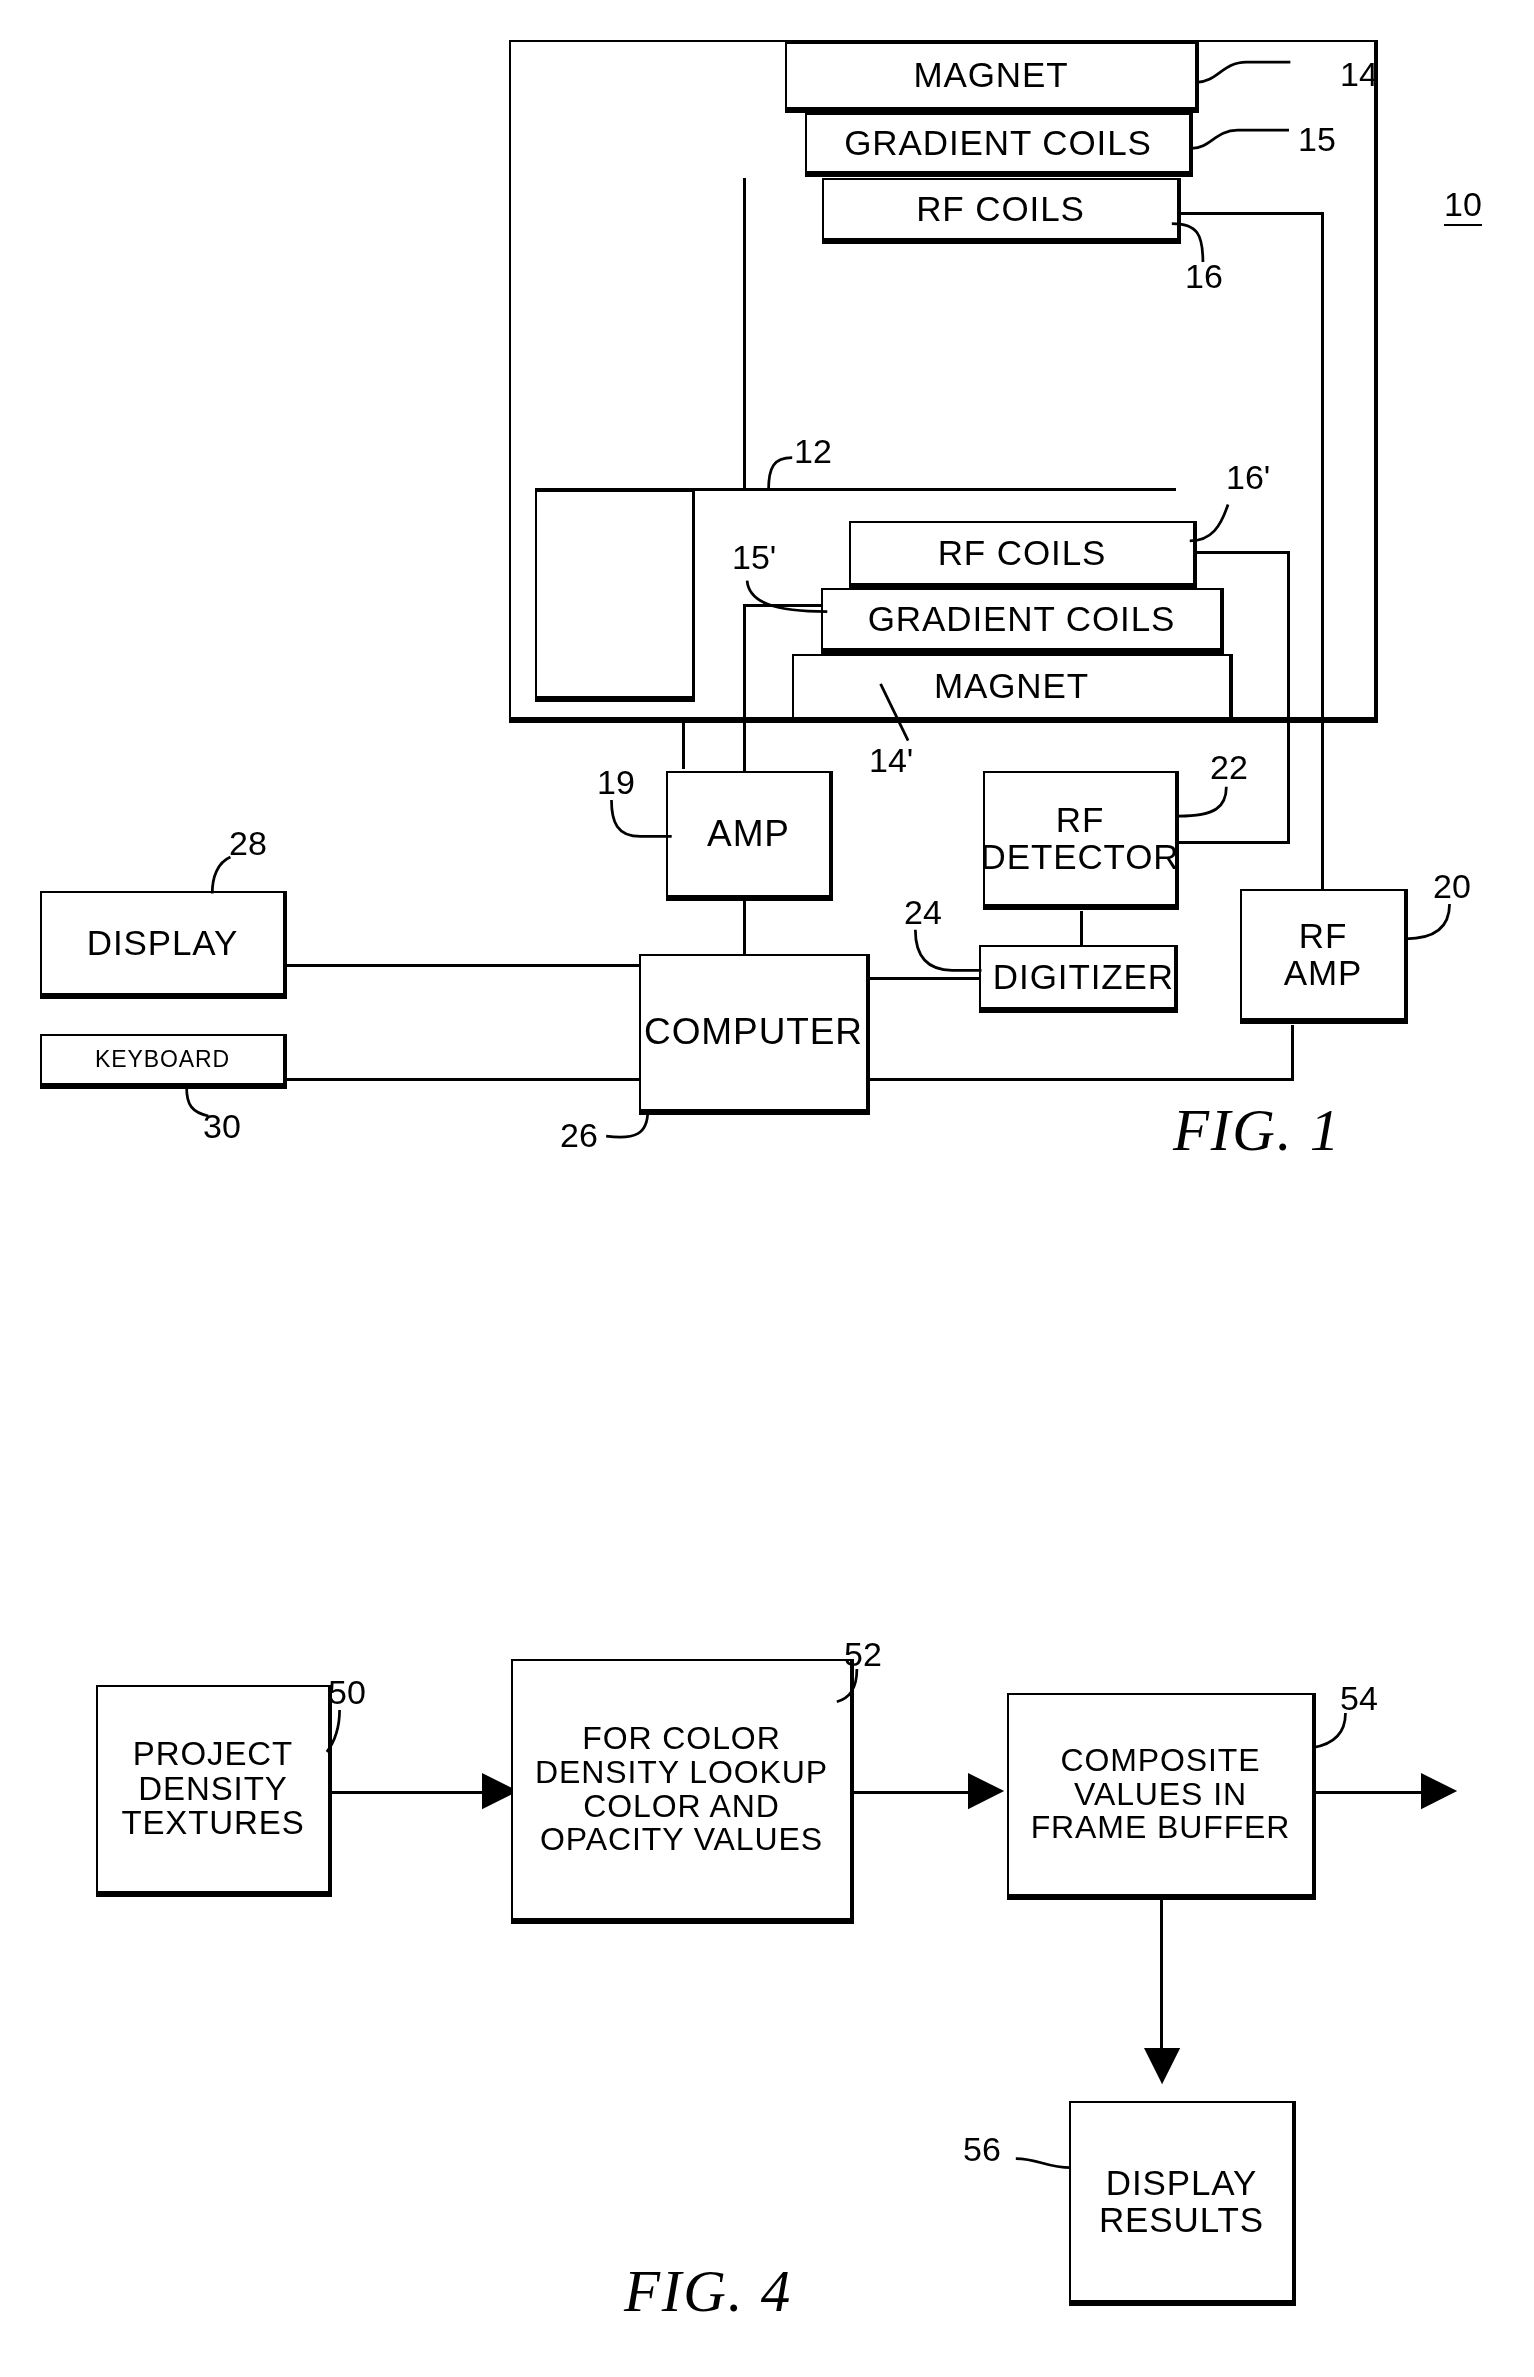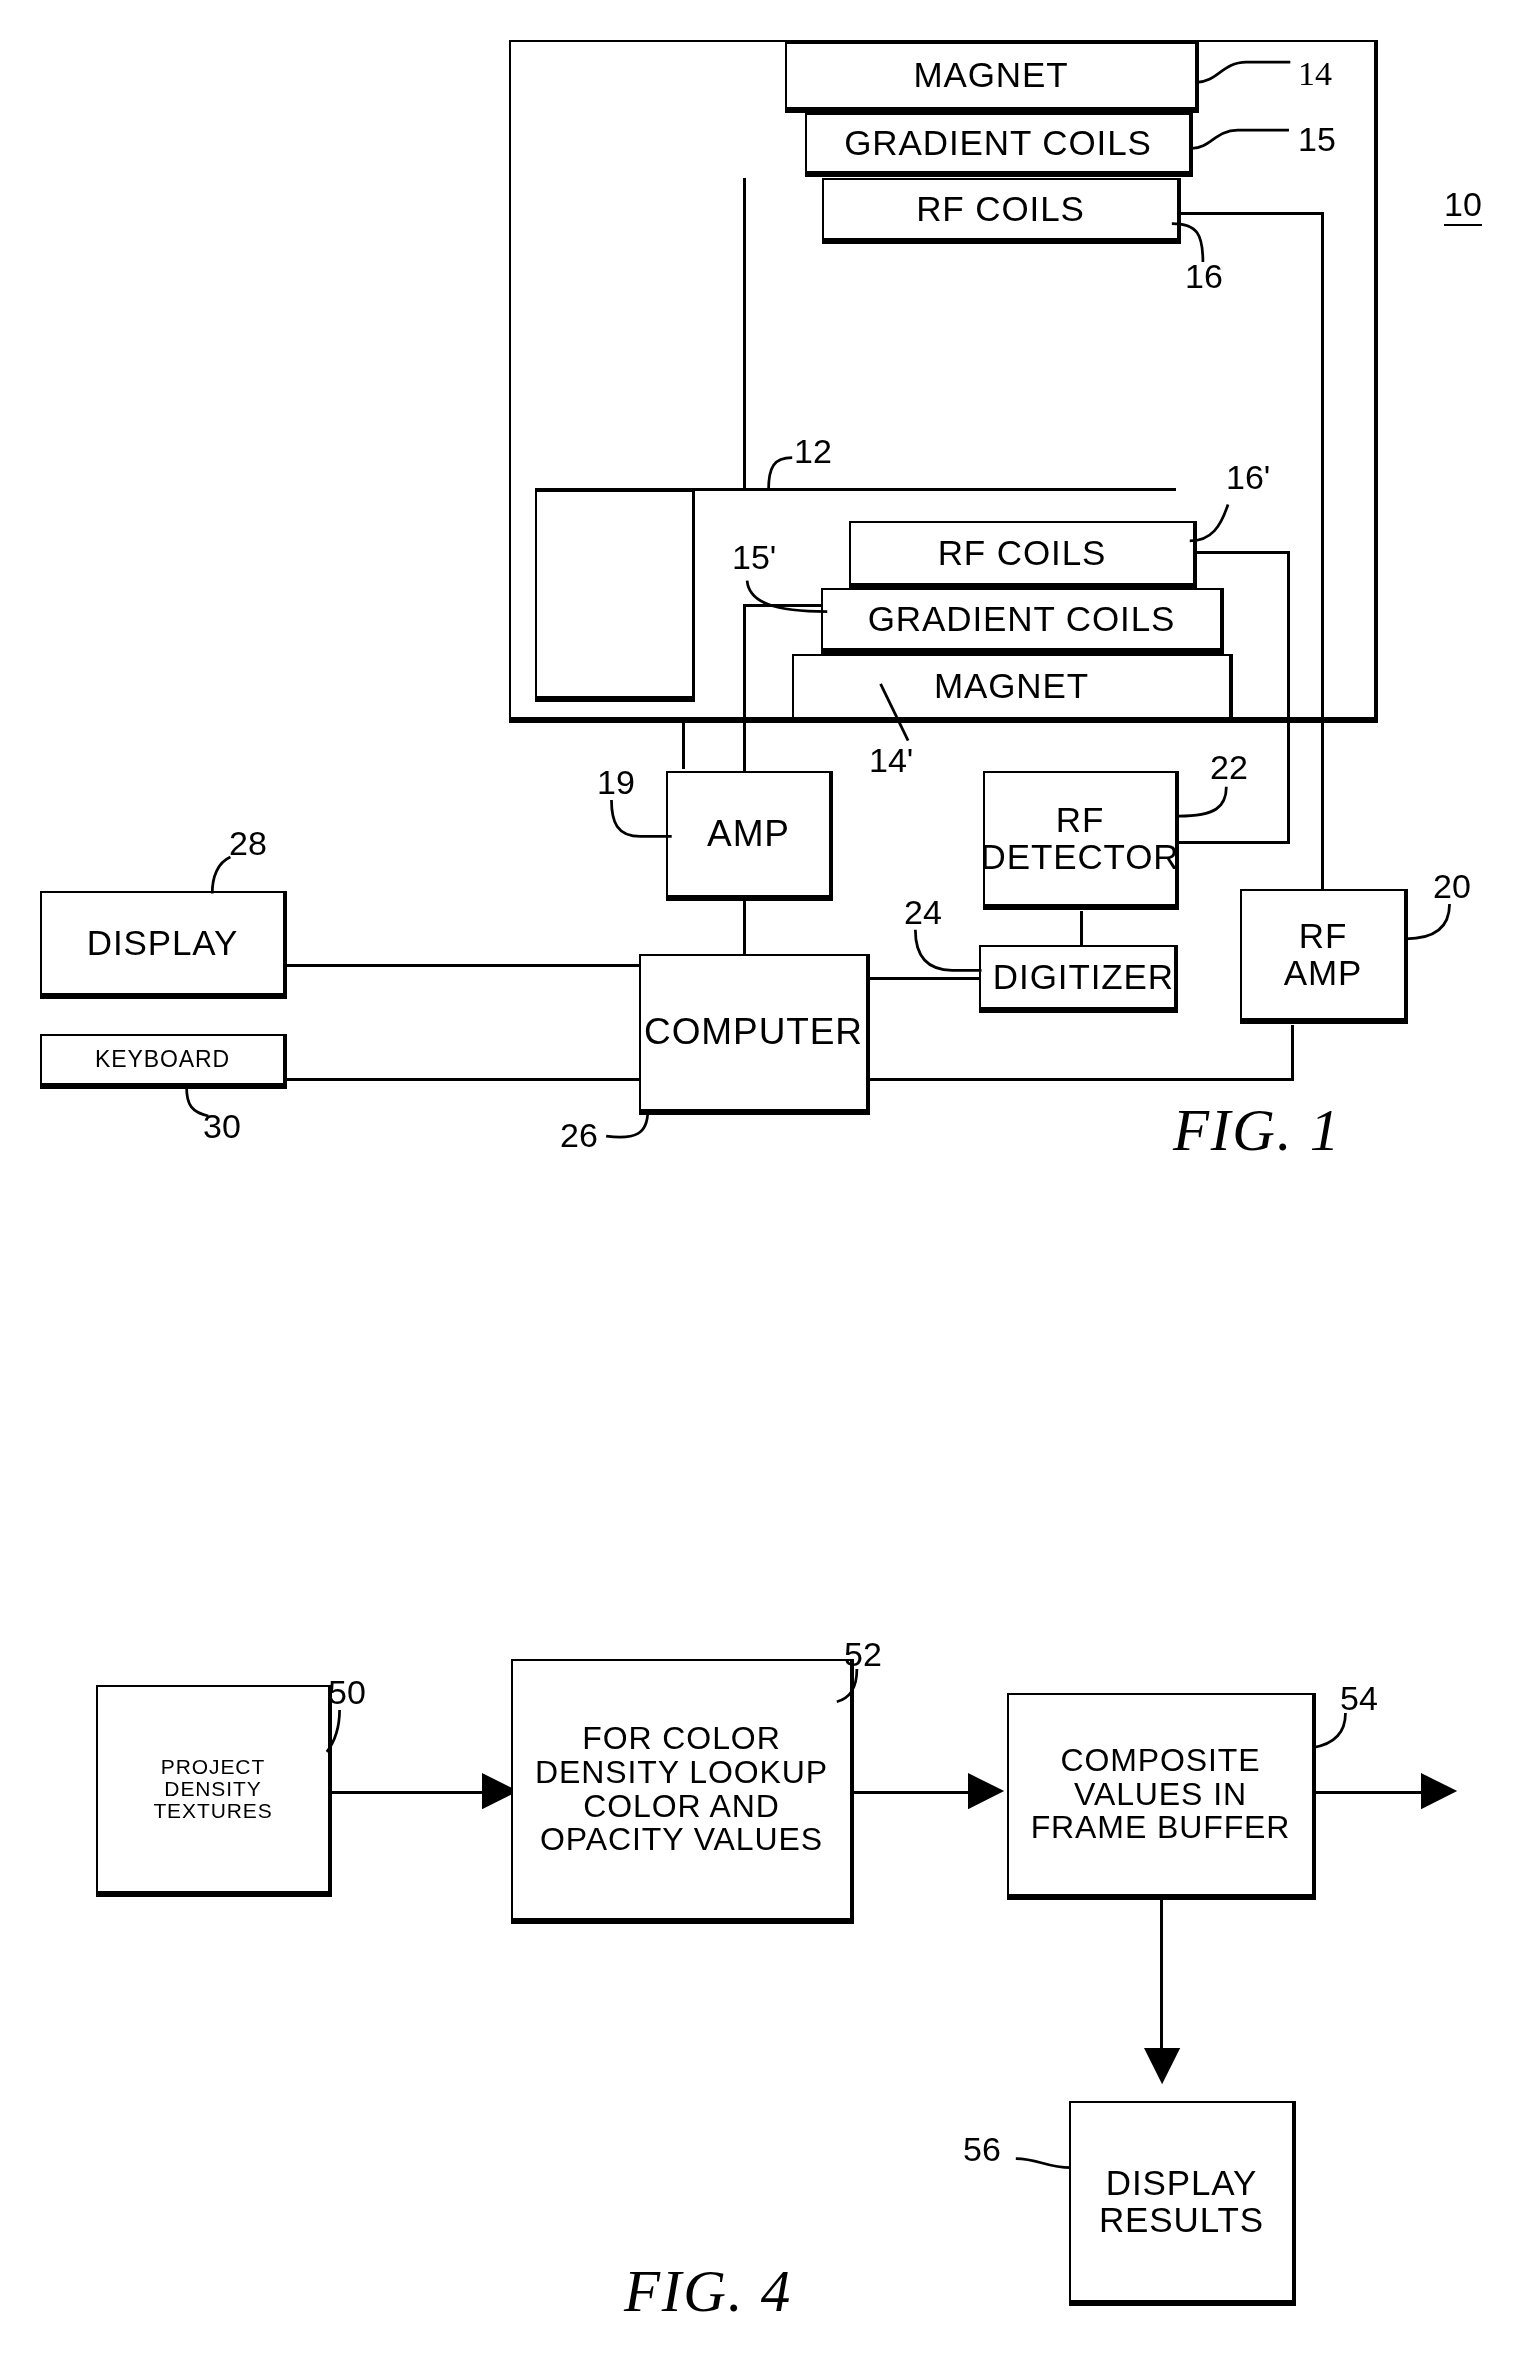--- a/index.html
+++ b/index.html
@@ -165,21 +165,21 @@
       <span class="lbl">KEYBOARD</span>
     </div>
     <div class="ln lnh" style="left:287px;top:1078px;width:355px;"></div>
 
     <div class="box" style="left:639px;top:954px;width:231px;height:161px;font-size:37px;">
       <span class="lbl">COMPUTER</span>
     </div>
 
     <div class="ref u" style="left:1444px;top:187px;">10</div>
 
-    <div class="ref" style="left:1298px;top:57px;font-family:Liberation Serif, serif;">14</div>
+    <div class="ref" style="left:1340px;top:57px;">14</div>
     <svg class="lead" style="left:1195px;top:51px;" width="110" height="46" viewBox="0 0 120 50">
       <path d="M2,34 C24,34 30,12 56,12 L104,12" fill="none" stroke="#000" stroke-width="3"></path>
     </svg>
 
     <div class="ref" style="left:1298px;top:122px;">15</div>
     <svg class="lead" style="left:1190px;top:119px;" width="110" height="46" viewBox="0 0 120 50">
       <path d="M2,32 C22,32 28,12 52,12 L108,12" fill="none" stroke="#000" stroke-width="3"></path>
     </svg>
 
     <div class="ref" style="left:1185px;top:259px;">16</div>
@@ -240,21 +240,21 @@
     <div class="ref" style="left:560px;top:1118px;">26</div>
     <svg class="lead" style="left:604px;top:1109px;" width="64" height="38" viewBox="0 0 70 42">
       <path d="M2,30 C34,34 48,28 48,2" fill="none" stroke="#000" stroke-width="3"></path>
     </svg>
 
     <div class="cap" style="left:1173px;top:1096px;">FIG. 1</div>
   </div>
 
   <div>
 
-    <div class="box" style="left:96px;top:1685px;width:236px;height:212px;font-size:21px;">
+    <div class="box" style="left:96px;top:1685px;width:236px;height:212px;font-size:33px;">
       <span class="lbl"><span>PROJECT</span><br><span>DENSITY</span><br><span>TEXTURES</span></span>
     </div>
 
     <div class="ln lnh" style="left:332px;top:1791px;width:165px;"></div>
     <svg class="arrow" style="left:482px;top:1771px;" width="38" height="42" viewBox="0 0 42 46">
       <polygon points="0,2 40,22 0,42" fill="#000"></polygon>
     </svg>
 
     <div class="box" style="left:511px;top:1659px;width:343px;height:265px;font-size:32px;">
       <span class="lbl"><span>FOR COLOR</span><br><span>DENSITY LOOKUP</span><br><span>COLOR AND</span><br><span>OPACITY VALUES</span></span>

